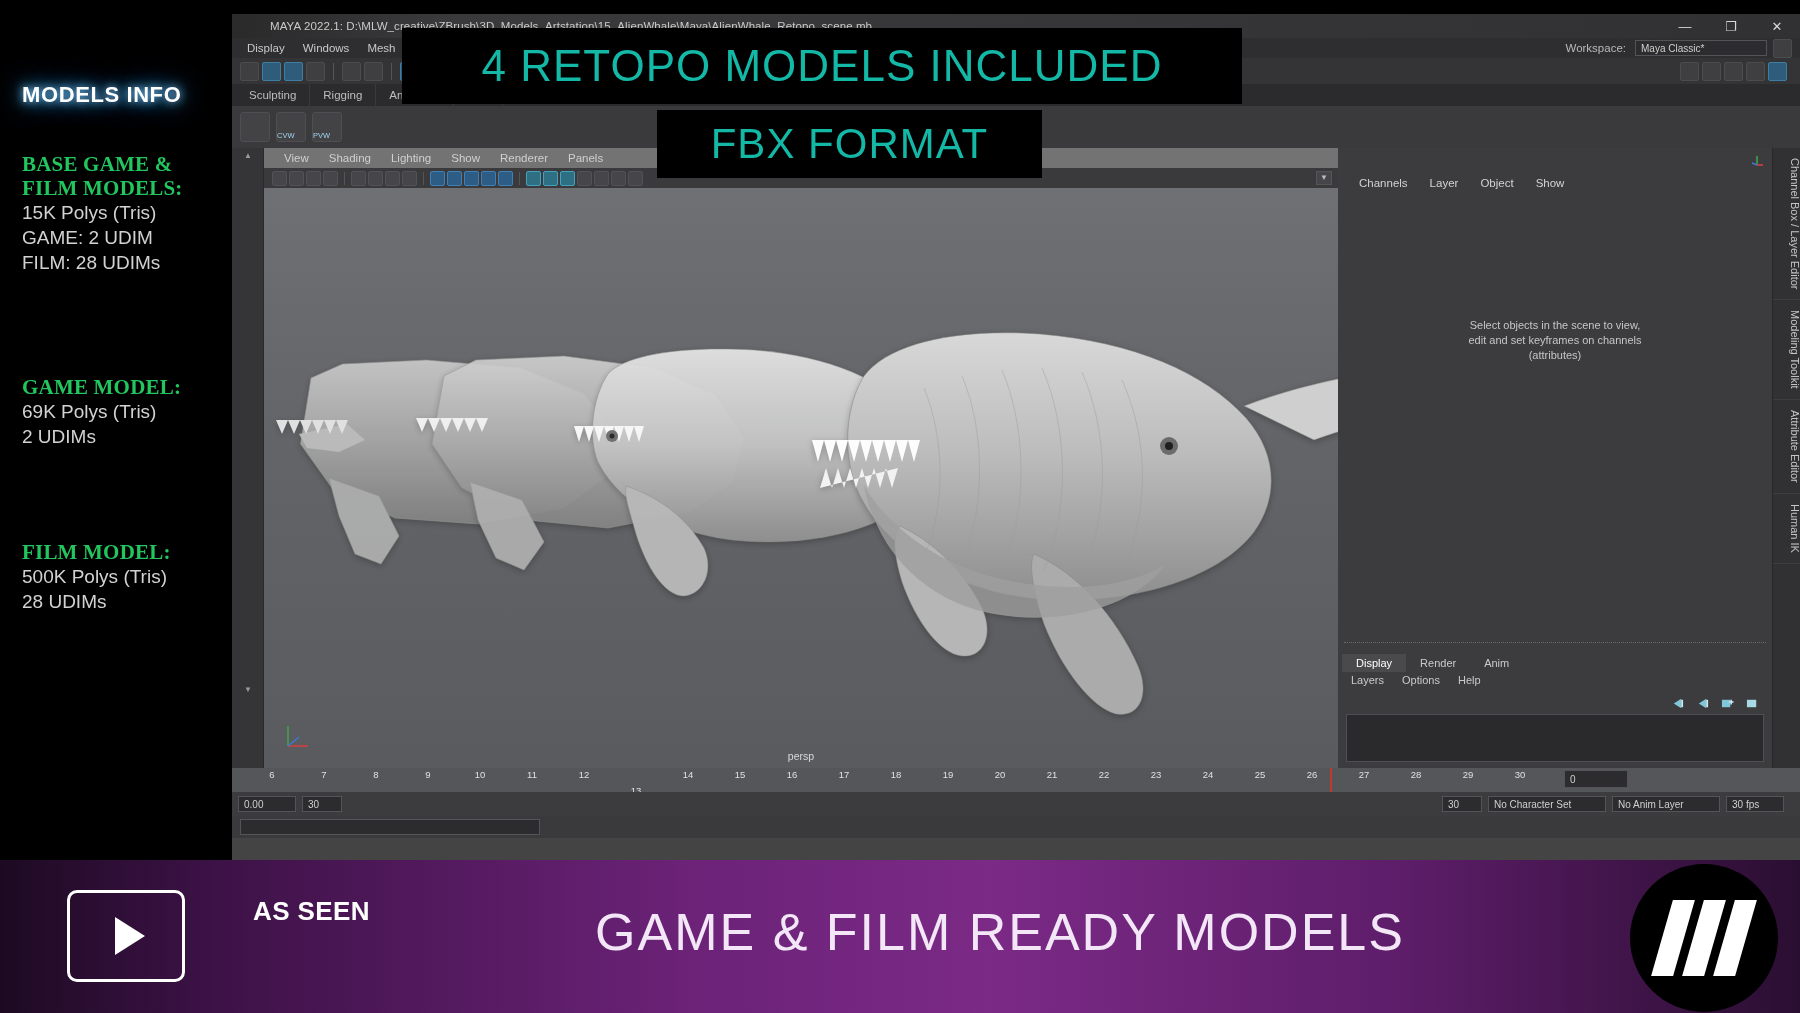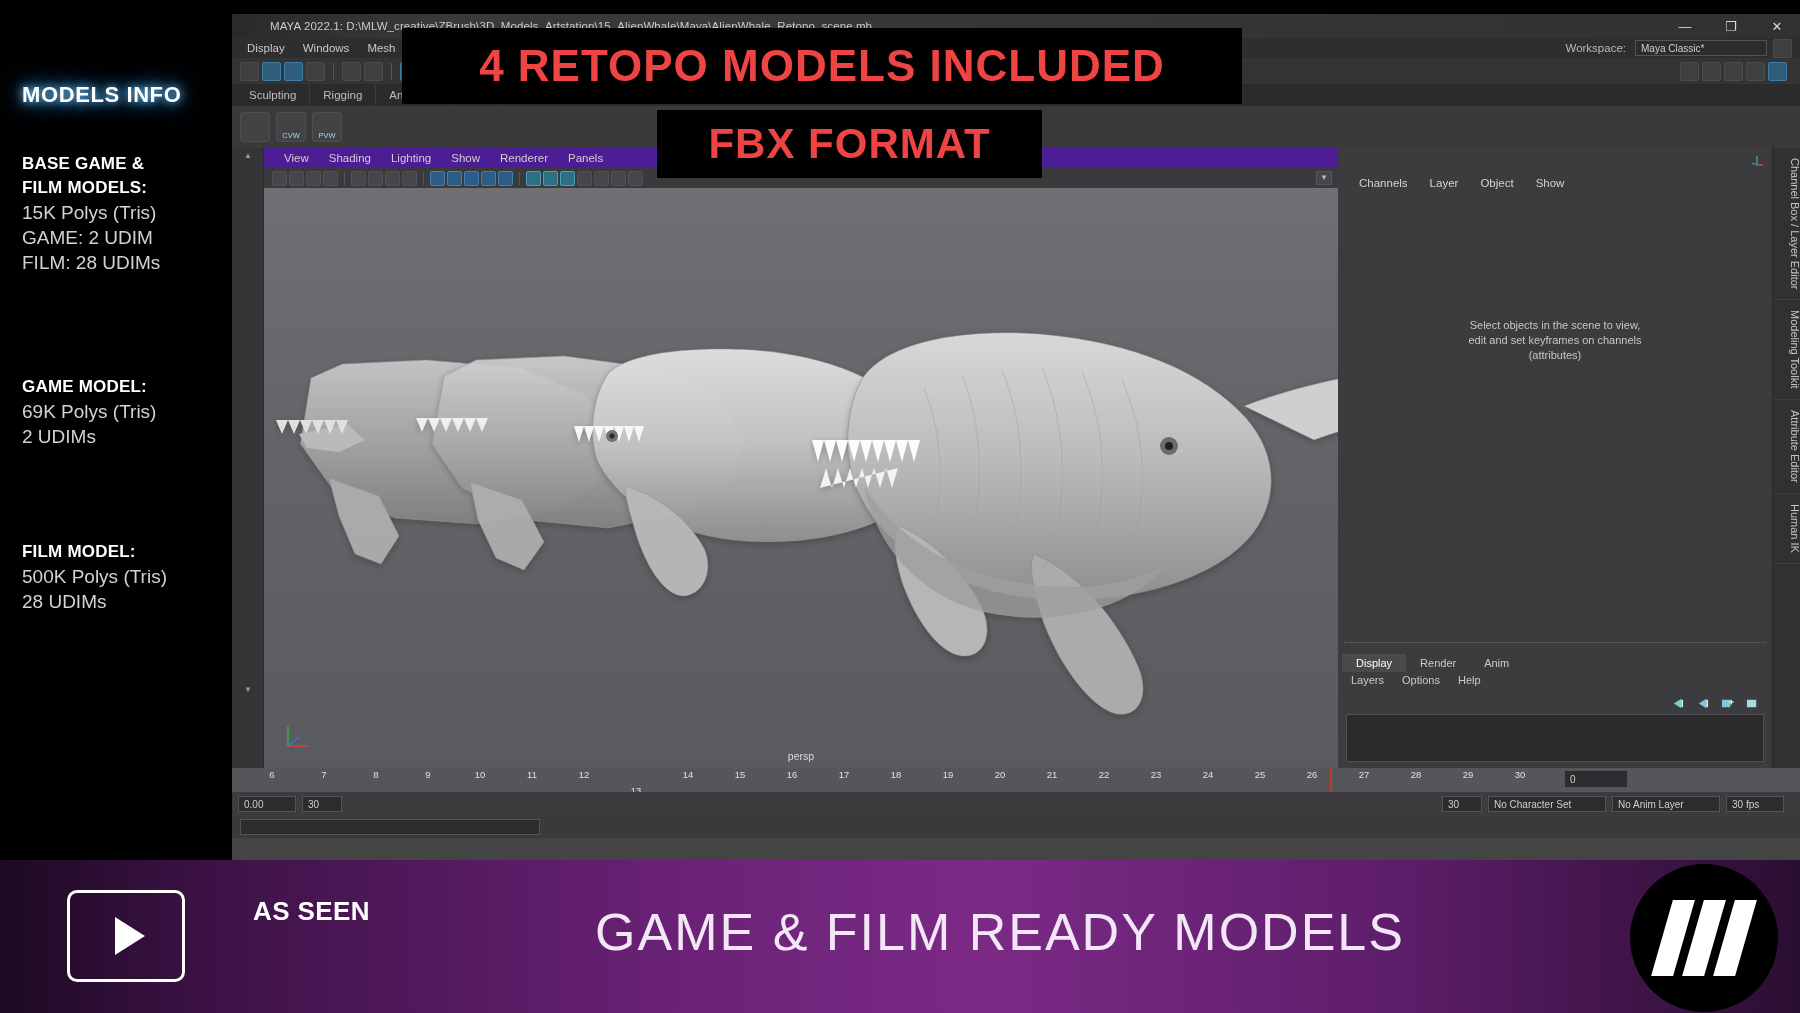--- a/index.html
+++ b/index.html
@@ -33,31 +33,31 @@
 
   .shelftabs { position:absolute; left:0; top:70px; width:1568px; height:22px;
                background:#2b2b2d; display:flex; align-items:center; padding-left:4px; }
   .stab { font-size:11.5px; color:#bdbdbd; padding:0 13px; height:22px;
           display:flex; align-items:center; border-right:1px solid #3a3a3c; }
 
   .shelf { position:absolute; left:0; top:92px; width:1568px; height:42px;
            background:#3a3a3c; display:flex; align-items:center; padding-left:8px; gap:6px; }
   .shicon { width:30px; height:30px; border-radius:3px; background:#434346;
             border:1px solid #4f4f53; position:relative; }
-  .shicon .lab { position:absolute; bottom:1px; left:0; right:0; text-align:center;
+  .shicon .lab { position:absolute; bottom:1px; left:0; right:0; 
                  font-size:7.5px; color:#9fd3ea; }
 
   
   .leftstrip { position:absolute; left:0; top:134px; width:32px; height:620px;
                background:#353537; border-right:1px solid #2a2a2c; }
   .arrowcap { width:32px; height:14px; display:flex; align-items:center; justify-content:center;
               color:#9a9a9a; font-size:8px; }
 
   .panelmenu { position:absolute; left:32px; top:134px; width:1074px; height:20px;
-               background:#4c1d95; display:flex; align-items:center; padding-left:10px; }
+               background:#737373; display:flex; align-items:center; padding-left:10px; }
   .panelmenu .pm { font-size:11.5px; color:#cfcfcf; padding:0 10px; }
 
   .viewtools { position:absolute; left:32px; top:154px; width:1074px; height:20px;
                background:#3a3a3c; display:flex; align-items:center; padding-left:8px; gap:2px; }
   .vt { width:15px; height:15px; border-radius:2px; background:#46464a; border:1px solid #525256; }
   .vt.cyan { background:#2f6f84; border-color:#47a0bb; }
   .vt.blue { background:#2d5d84; border-color:#4180b5; }
   .vsep { width:1px; height:13px; background:#555; margin:0 4px; }
   .vdrop { position:absolute; right:6px; width:16px; height:14px; background:#46464a;
            border:1px solid #555; color:#bbb; font-size:8px; text-align:center; line-height:12px; }
@@ -118,28 +118,28 @@
                background:#3a3a3c; display:flex; align-items:center; gap:10px; padding-left:8px; }
   .statusbar .st { font-size:10.5px; color:#bdbdbd; }
 
   
   .infopanel { position:absolute; left:0; top:0; width:232px; height:1013px;
                background:#000; z-index:30; }
   .glowtitle { position:absolute; left:22px; top:82px; font-size:22px; font-weight:bold;
                color:#fff; letter-spacing:.6px;
                text-shadow:0 0 8px #7ec9ff, 0 0 18px #3a9fe0, 0 0 30px #1b6fae; }
   .blk { position:absolute; left:22px; width:210px; }
-  .blk .hd { font-size:17px; font-weight:bold; color:#ffffff; line-height:24px;
-             letter-spacing:.2px; }
+  .blk .hd { font-size:21px; font-weight:bold; color:#22c55e; line-height:24px;
+             letter-spacing:.2px;font-family:Liberation Serif, serif; }
   .blk .ln { font-size:19px; color:#d2d2d2; line-height:25px; font-weight:300; }
 
   
   .bn { position:absolute; background:#000; z-index:40; display:flex;
         align-items:center; justify-content:center; }
-  .bn span { color:#ef4444; font-weight:bold; letter-spacing:1px; }
+  .bn span { color:#14b8a6; font-weight:normal; letter-spacing:1px; }
   .bn1 { left:402px; top:28px; width:840px; height:76px; }
   .bn1 span { font-size:44px; }
   .bn2 { left:657px; top:110px; width:385px; height:68px; }
   .bn2 span { font-size:42px; }
 
   
   .bottombar { position:absolute; left:0; top:860px; width:1800px; height:153px;
                background:linear-gradient(90deg,#1d0a22 0%,#3d1247 12%,#6b2277 38%,
                          #7b2a86 55%,#5d1d69 78%,#2a0e31 100%); z-index:45; }
   .ytbox { position:absolute; left:67px; top:30px; width:118px; height:92px;

